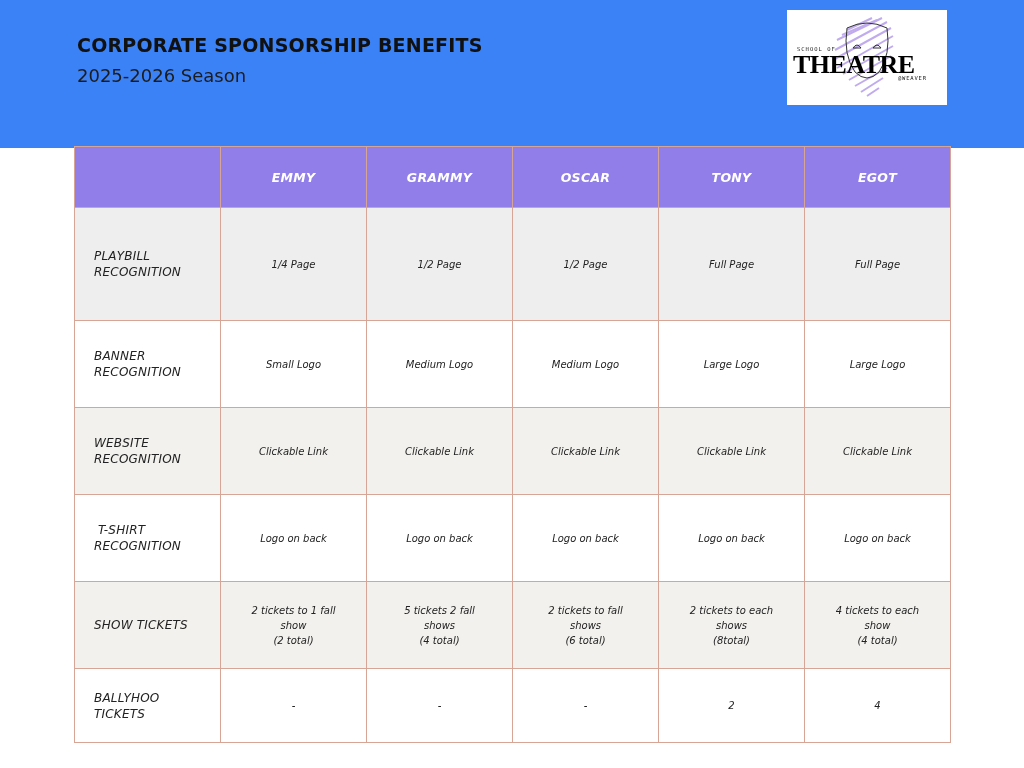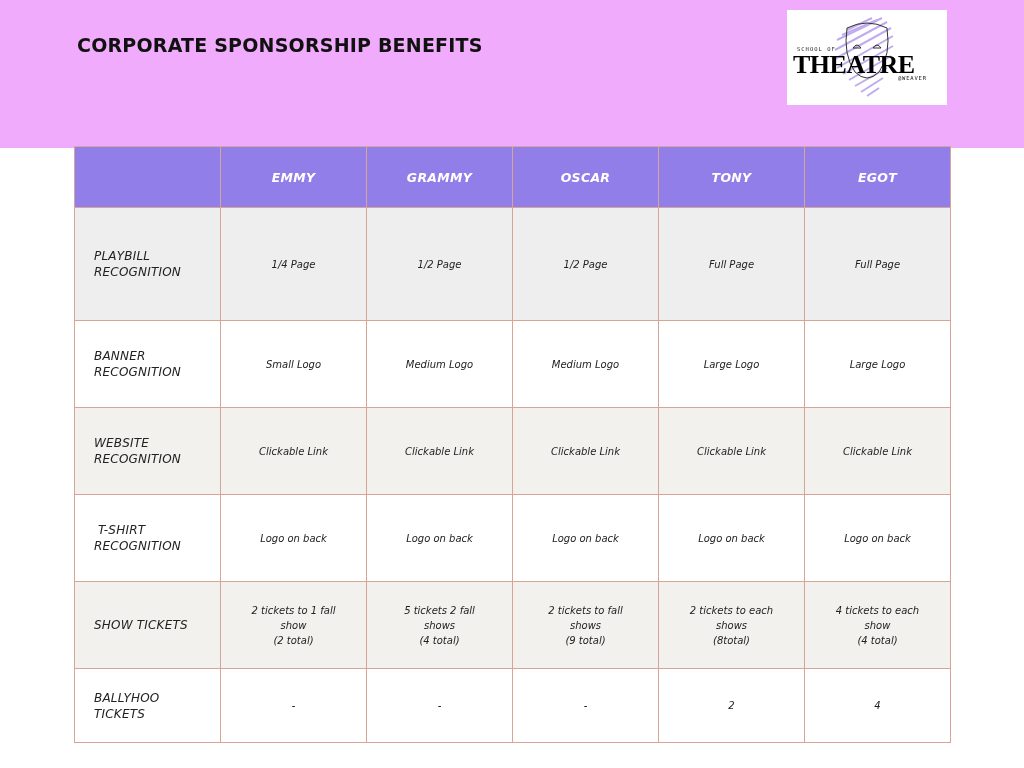--- a/index.html
+++ b/index.html
@@ -4,21 +4,21 @@
 <style>
   html, body { margin:0; padding:0; }
   body {
     width:1024px; height:768px; overflow:hidden; position:relative;
     background:#ffffff;
     font-family:"DejaVu Sans", "Liberation Sans", sans-serif;
     color:#1a1a1a;
   }
   .header-band {
     position:absolute; left:0; top:0; width:1024px; height:148px;
-    background:#f0abfc;
+    background:#3b82f6;
   }
   .title {
     position:absolute; left:77px; top:34px;
     font-size:19px; font-weight:600; letter-spacing:0.2px; color:#111;
     white-space:nowrap;
   }
   .subtitle {
     position:absolute; left:77px; top:65px;
     font-size:18px; font-weight:400; color:#1c1c1c; white-space:nowrap;
   }
@@ -45,20 +45,21 @@
   tr.bg-gray td { background:#eeeeee; }
   tr.bg-white td { background:#ffffff; }
   tr.bg-warm td { background:#f3f1ee; }
   .cell-line { display:block; }
 </style>
 </head>
 <body>
 
 <div class="header-band">
   <div class="title">CORPORATE SPONSORSHIP BENEFITS</div>
+  <div class="subtitle">2025-2026 Season</div>
   <div class="logo">
     <svg width="160" height="95" viewBox="0 0 160 95">
 
       <g stroke="#b9a3ec" stroke-width="2" fill="none" opacity="0.9">
         <path d="M50 30 L95 8 M48 40 L100 12 M46 50 L104 18 M50 58 L106 26 M56 64 L106 36 M62 70 L104 46 M68 76 L100 58 M74 82 L96 68 M80 86 L92 78"></path>
         <path d="M55 25 L90 10 M60 20 L85 8"></path>
       </g>
 
       <path d="M60 18 Q80 8 100 18 Q104 45 92 62 Q80 74 68 62 Q56 45 60 18 Z" fill="none" stroke="#333" stroke-width="1"></path>
       <path d="M66 38 Q70 32 74 38 Z" fill="none" stroke="#333" stroke-width="1"></path>
@@ -185,21 +186,21 @@
             <span class="cell-line">(2 total)</span>
           </td>
           <td>
             <span class="cell-line">5 tickets 2 fall</span>
             <span class="cell-line">shows</span>
             <span class="cell-line">(4 total)</span>
           </td>
           <td>
             <span class="cell-line">2 tickets to fall</span>
             <span class="cell-line">shows</span>
-            <span class="cell-line">(9 total)</span>
+            <span class="cell-line">(6 total)</span>
           </td>
           <td>
             <span class="cell-line">2 tickets to each</span>
             <span class="cell-line">shows</span>
             <span class="cell-line">(8total)</span>
           </td>
           <td>
             <span class="cell-line">4 tickets to each</span>
             <span class="cell-line">show</span>
             <span class="cell-line">(4 total)</span>

